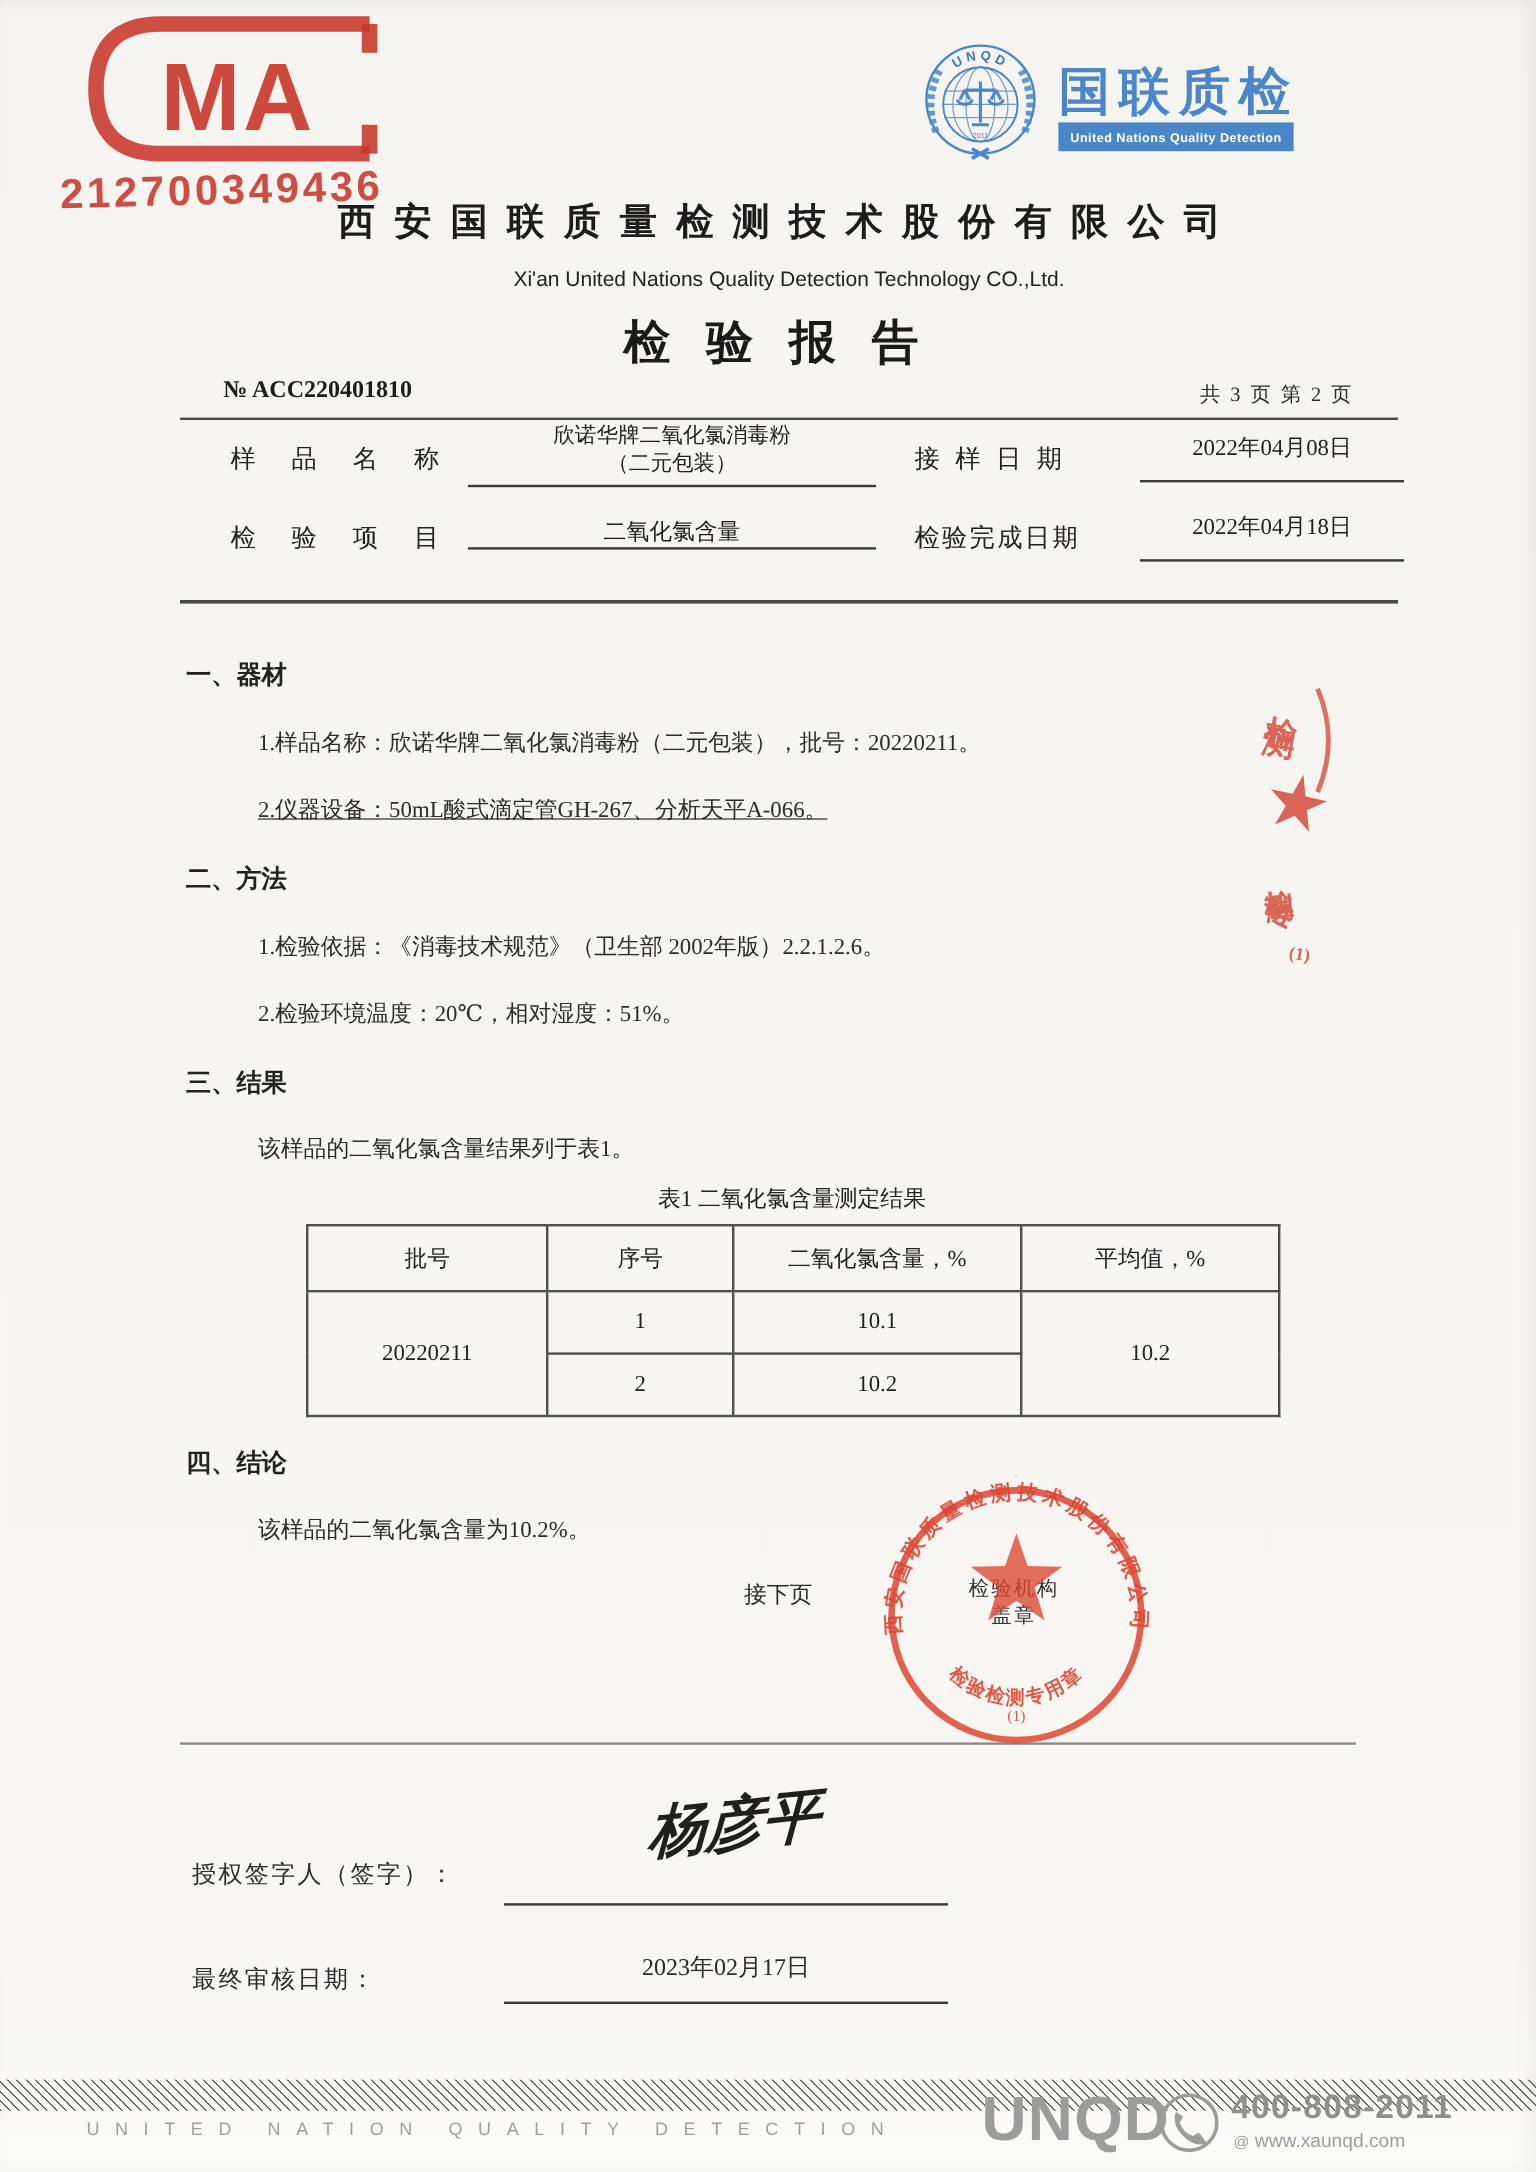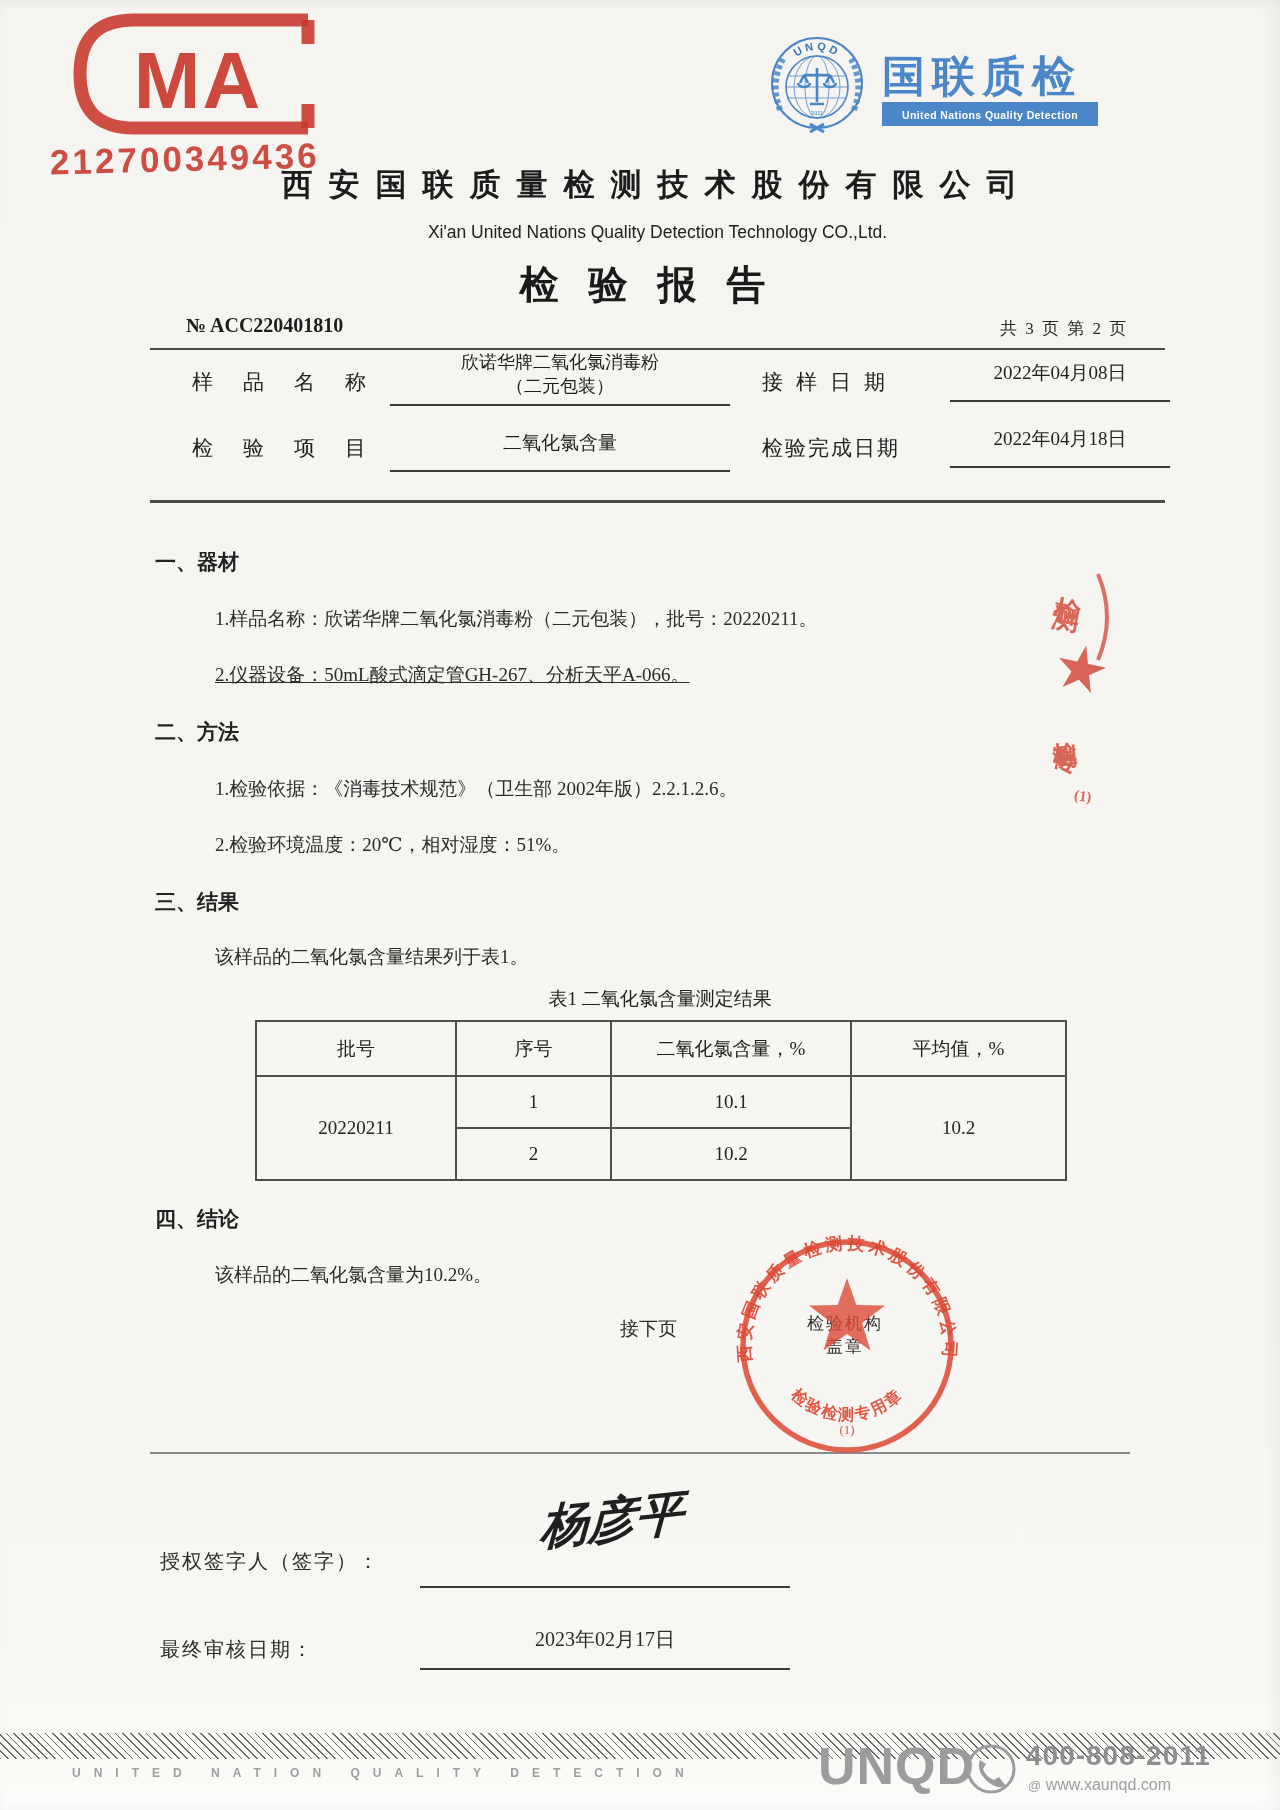--- a/index.html
+++ b/index.html
@@ -64,42 +64,42 @@
       <path d="M 44 47 L 40 55 M 44 47 L 48 55 M 70 47 L 66 55 M 70 47 L 74 55"></path>
       <path d="M 38 55 a 6 4 0 0 0 12 0 M 64 55 a 6 4 0 0 0 12 0"></path>
     </g>
     <path id="embTop" d="M 30 36 A 33 33 0 0 1 84 36" fill="none"></path>
     <text font-size="11" font-weight="bold" fill="#3c78b8" letter-spacing="3" font-family="Liberation Sans, DejaVu Sans, sans-serif">
       <textPath href="#embTop" startOffset="50%" text-anchor="middle">UNQD</textPath>
     </text>
     <text x="57" y="87" text-anchor="middle" font-size="6" fill="#4a86c8" font-family="Liberation Sans, sans-serif">2011</text>
   </svg>
   <div class="abs" style="left:882px;top:48px;font-size:43px;font-weight:bold;color:#4a86c8;letter-spacing:7px;font-family:'Liberation Sans','DejaVu Sans',sans-serif;">国联质检</div>
-  <div class="abs" style="left:882px;top:102px;width:216px;height:24px;background:#4a86c8;text-align:center;line-height:24px;">
+  <div class="abs" style="left:882px;top:102px;width:196px;height:24px;background:#4a86c8;text-align:center;line-height:24px;">
     <span style="color:#ffffff;font-size:10.5px;font-weight:bold;letter-spacing:.4px;font-family:'Liberation Sans',sans-serif;">United Nations Quality Detection</span>
   </div>
 
   <div class="abs centerband" style="top:164px;font-size:31px;font-weight:bold;letter-spacing:16px;color:#1c1c1c;">西安国联质量检测技术股份有限公司</div>
   <div class="abs centerband" style="top:258px;font-size:39px;font-weight:bold;letter-spacing:30px;color:#1a1a1a;">检验报告</div>
   <div class="abs centerband" style="top:222px;font-size:17.5px;color:#222;font-family:'Liberation Sans','DejaVu Sans',sans-serif;">Xi'an United Nations Quality Detection Technology CO.,Ltd.</div>
 
   <div class="abs" style="left:186px;top:314px;font-size:20px;font-weight:bold;color:#1d1d1d;">№ ACC220401810</div>
   <div class="abs" style="left:1000px;top:317px;font-size:17px;letter-spacing:2px;">共 3 页 第 2 页</div>
   <div class="hrline" style="left:150px;top:348px;width:1015px;height:2px;"></div>
 
   <div class="abs fieldlabel" style="left:192px;top:368px;letter-spacing:30px;">样品名称</div>
   <div class="abs fieldvalue" style="left:390px;top:350px;width:340px;padding-bottom:6px;">
     <div style="font-size:18px;">欣诺华牌二氧化氯消毒粉</div>
     <div style="font-size:18px;">（二元包装）</div>
   </div>
   <div class="abs fieldlabel" style="left:762px;top:368px;letter-spacing:13px;">接样日期</div>
   <div class="abs fieldvalue" style="left:950px;top:360px;width:220px;font-size:19px;padding-bottom:14px;">2022年04月08日</div>
 
   <div class="abs fieldlabel" style="left:192px;top:434px;letter-spacing:30px;">检验项目</div>
-  <div class="abs fieldvalue" style="left:390px;top:430px;width:340px;font-size:19px;padding-bottom:14px;">二氧化氯含量</div>
+  <div class="abs fieldvalue" style="left:390px;top:430px;width:340px;font-size:19px;">二氧化氯含量</div>
   <div class="abs fieldlabel" style="left:762px;top:434px;letter-spacing:2px;">检验完成日期</div>
   <div class="abs fieldvalue" style="left:950px;top:426px;width:220px;font-size:19px;padding-bottom:14px;">2022年04月18日</div>
 
   <div class="hrline" style="left:150px;top:500px;width:1015px;height:3px;"></div>
 
   <div class="abs heading" style="left:155px;top:548px;">一、器材</div>
   <div class="abs bodyline" style="left:215px;top:606px;">1.样品名称：欣诺华牌二氧化氯消毒粉（二元包装），批号：20220211。</div>
   <div class="abs bodyline" style="left:215px;top:662px;text-decoration:underline;">2.仪器设备：50mL酸式滴定管GH-267、分析天平A-066。</div>
 
   <div class="abs heading" style="left:155px;top:718px;">二、方法</div>
@@ -173,21 +173,21 @@
 
   <div class="abs vtext red" style="left:1054px;top:576px;font-size:27px;font-weight:bold;letter-spacing:8px;opacity:.8;transform:rotate(10deg);color:#d14433;">检测</div>
   <svg class="abs" style="left:1094px;top:572px;" width="22" height="90" viewBox="0 0 22 90">
     <path d="M 4 88 Q 22 45 4 2" fill="none" stroke="#d14433" stroke-width="4" opacity=".75"></path>
   </svg>
   <div class="star" style="left:1056px;top:645px;width:50px;height:50px;transform:rotate(12deg);"></div>
   <div class="abs vtext red" style="left:1046px;top:722px;font-size:24px;font-weight:bold;letter-spacing:4px;opacity:.8;transform:rotate(-6deg);color:#d14433;">检测专</div>
   <div class="abs red" style="left:1074px;top:788px;font-size:15px;font-weight:bold;opacity:.8;transform:rotate(8deg);color:#d14433;">(1)</div>
 
   <div class="stripe"></div>
-  <div class="abs footer-sans" style="left:72px;top:1766px;font-size:12px;letter-spacing:13px;color:#9e9e9e;font-weight:bold;">UNITED NATION QUALITY DETECTION</div>
+  <div class="abs footer-sans" style="left:72px;top:1766px;font-size:15px;letter-spacing:13px;color:#9e9e9e;">UNITED NATION QUALITY DETECTION</div>
   <div class="abs footer-sans" style="left:818px;top:1736px;font-size:52px;font-weight:bold;color:#9c9c9c;letter-spacing:1px;">UNQD</div>
   <svg class="abs" style="left:964px;top:1742px;" width="54" height="54" viewBox="0 0 54 54">
     <circle cx="27" cy="27" r="23" fill="none" stroke="#9c9c9c" stroke-width="3"></circle>
     <path d="M 16 18 q -4 10 6 20 q 10 10 20 6 l -7 -9 -5 3 q -8 -3 -11 -11 l 3 -5 z" fill="#9c9c9c"></path>
   </svg>
   <div class="abs footer-sans" style="left:1026px;top:1740px;font-size:28px;font-weight:bold;color:#8f8f8f;letter-spacing:1px;">400-808-2011</div>
   <div class="abs footer-sans" style="left:1028px;top:1776px;font-size:16px;color:#9e9e9e;">
     <span style="font-size:13px;">@</span>
     <span>www.xaunqd.com</span>
   </div>

